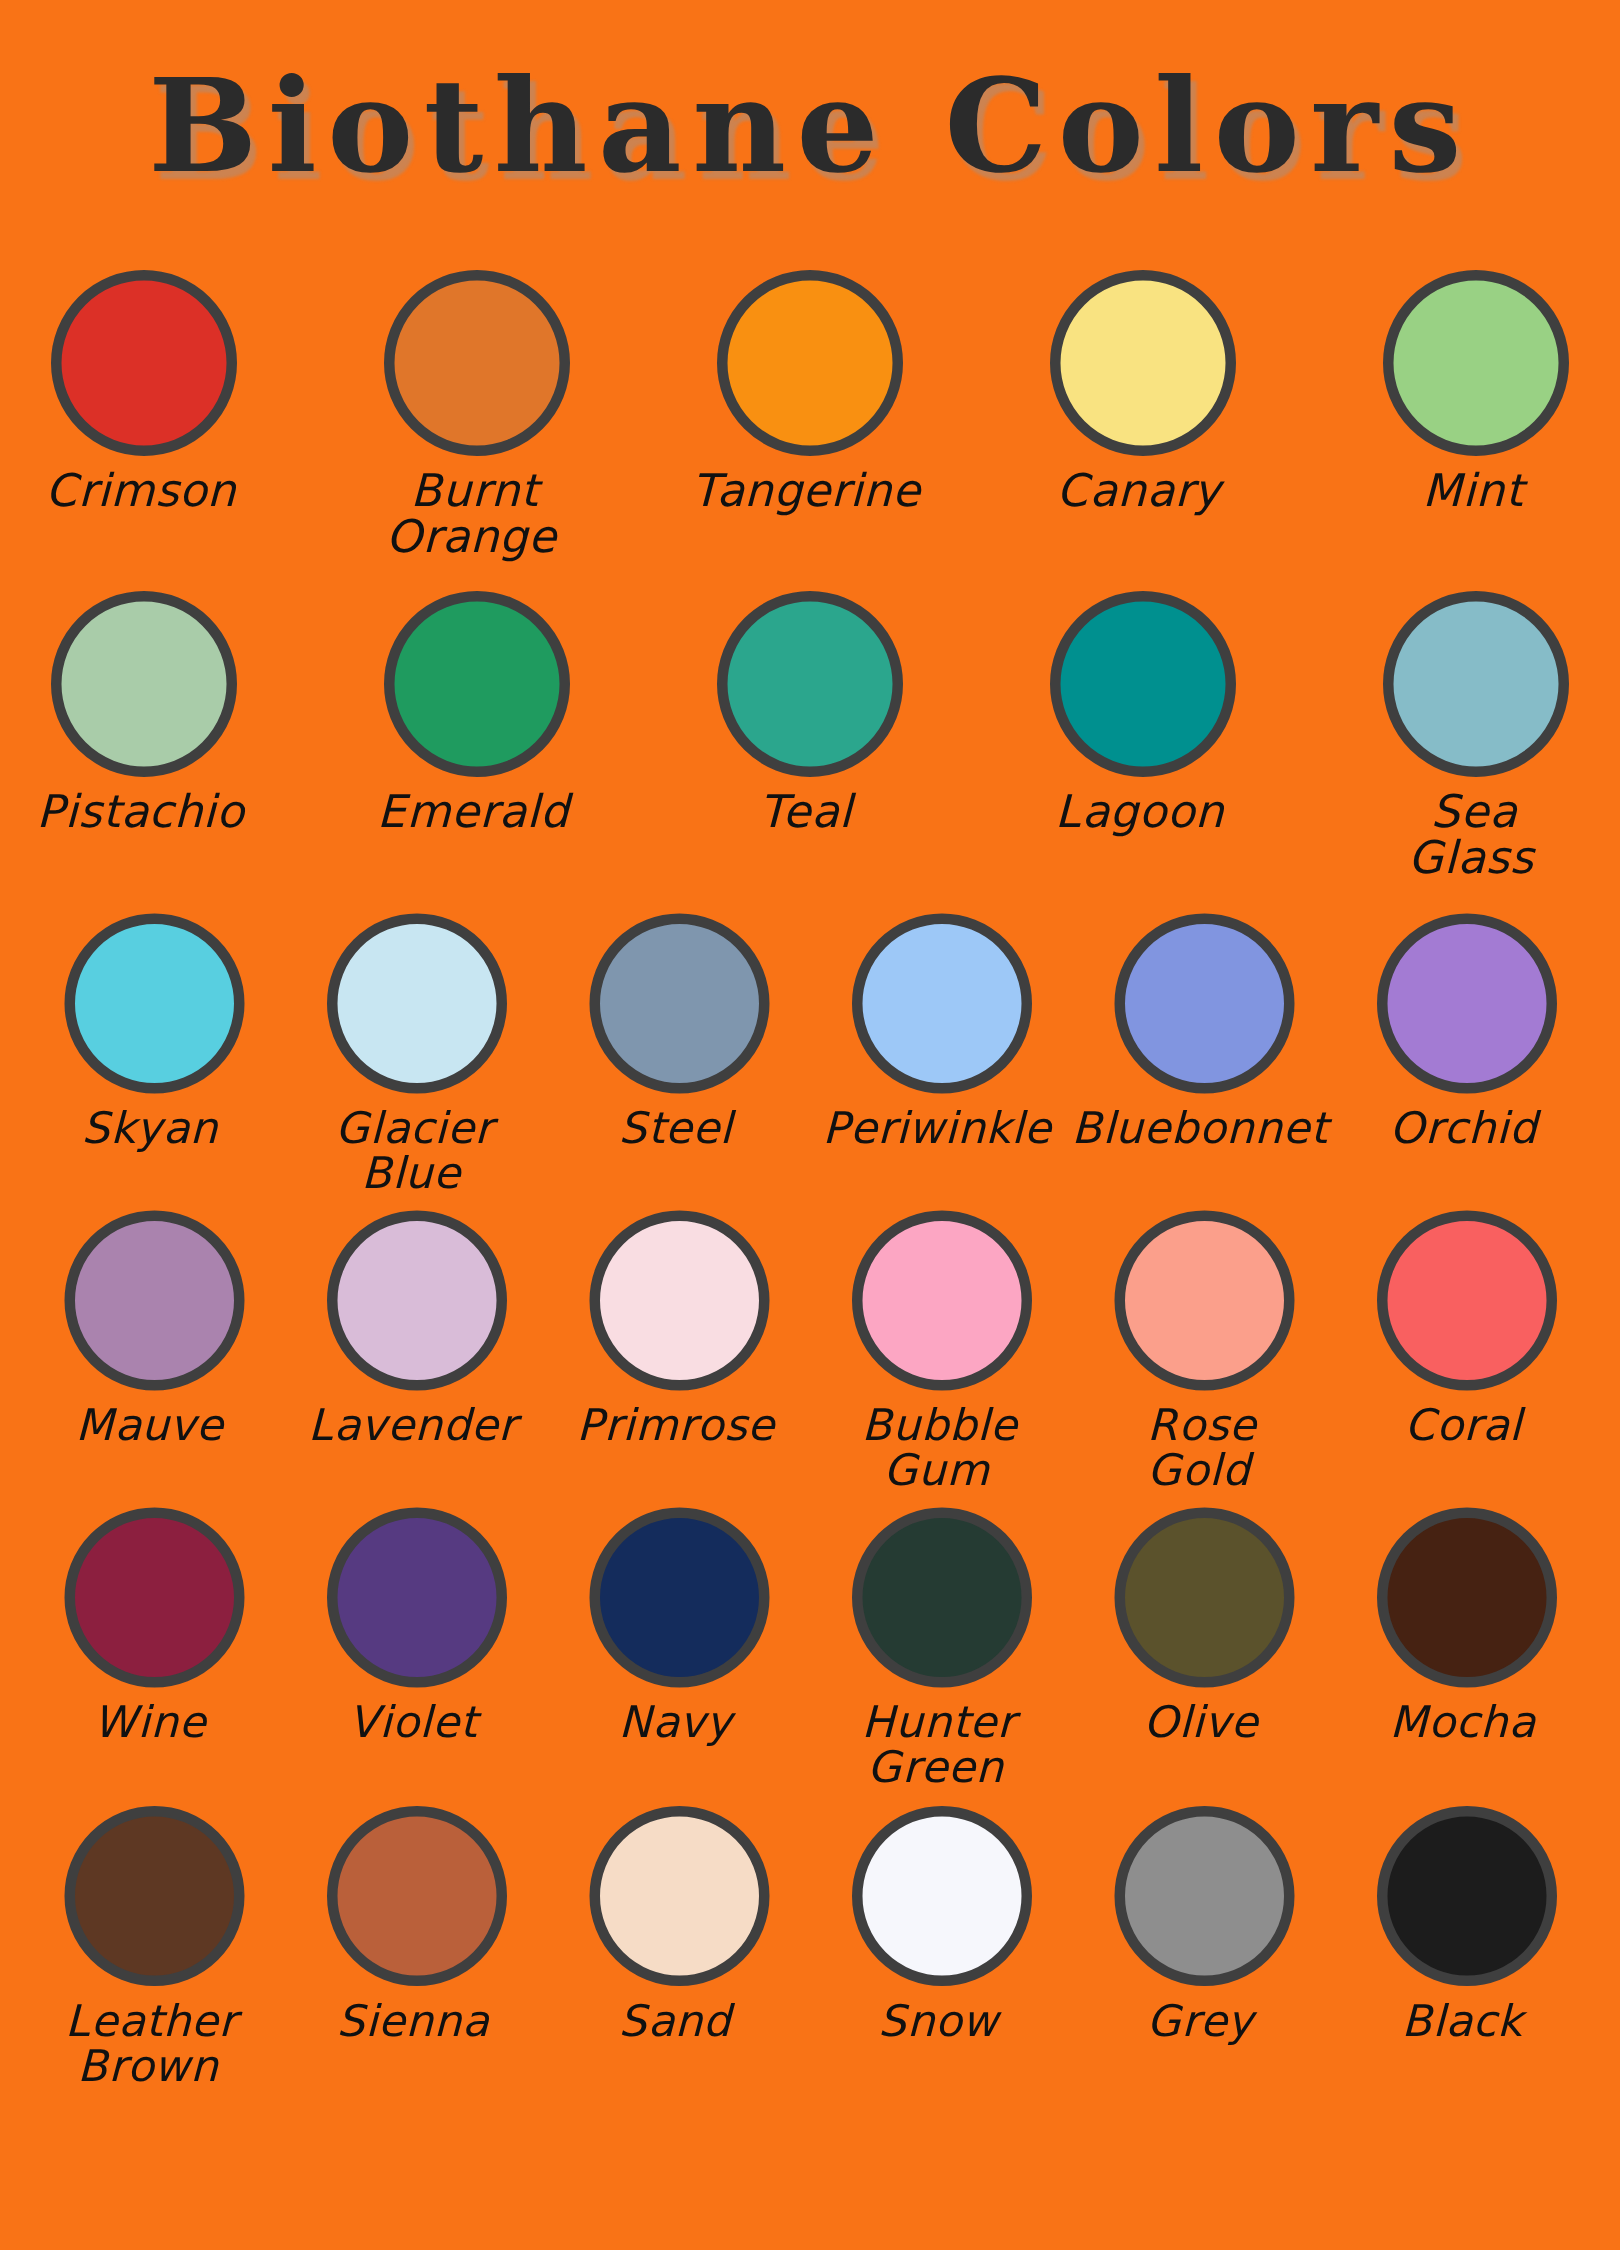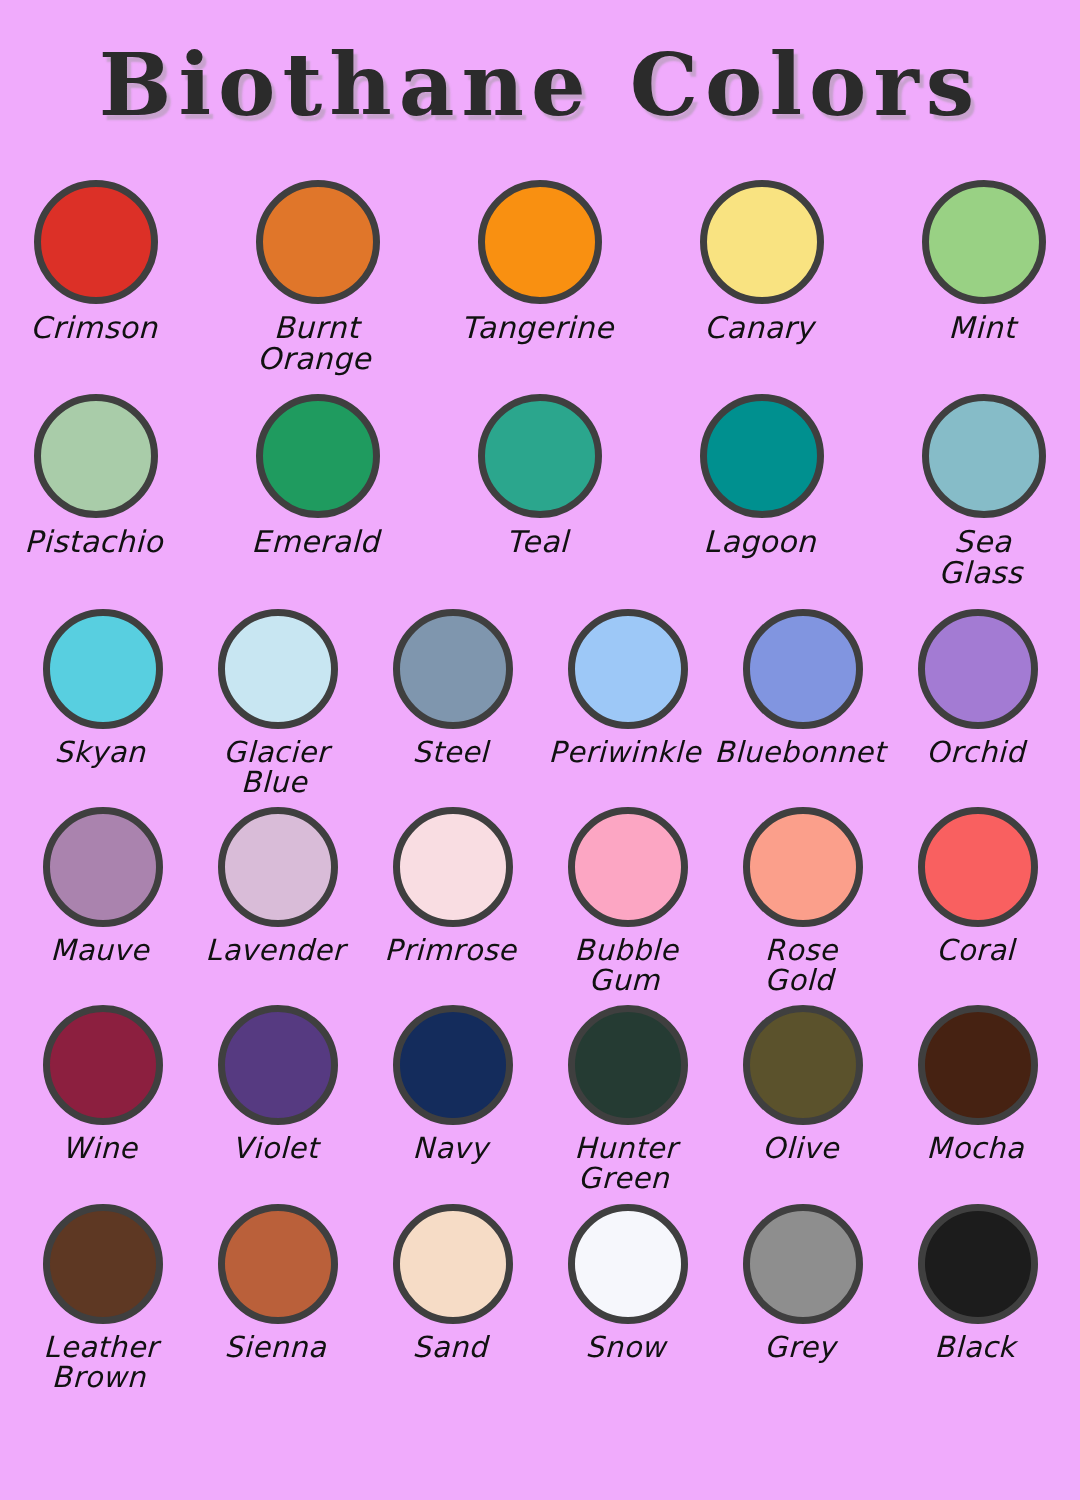--- a/index.html
+++ b/index.html
@@ -11,21 +11,21 @@
     height: 1500px;
     background: #ffffff;
     font-family: "DejaVu Sans", sans-serif;
     overflow: hidden;
   }
 
   #page {
     position: relative;
     width: 1080px;
     height: 1500px;
-    background: #f0abfc;
+    background: #f97316;
     box-sizing: border-box;
   }
 
   
   .title {
     position: absolute;
     top: 34px;
     left: 0;
     width: 1080px;
     text-align: center;

